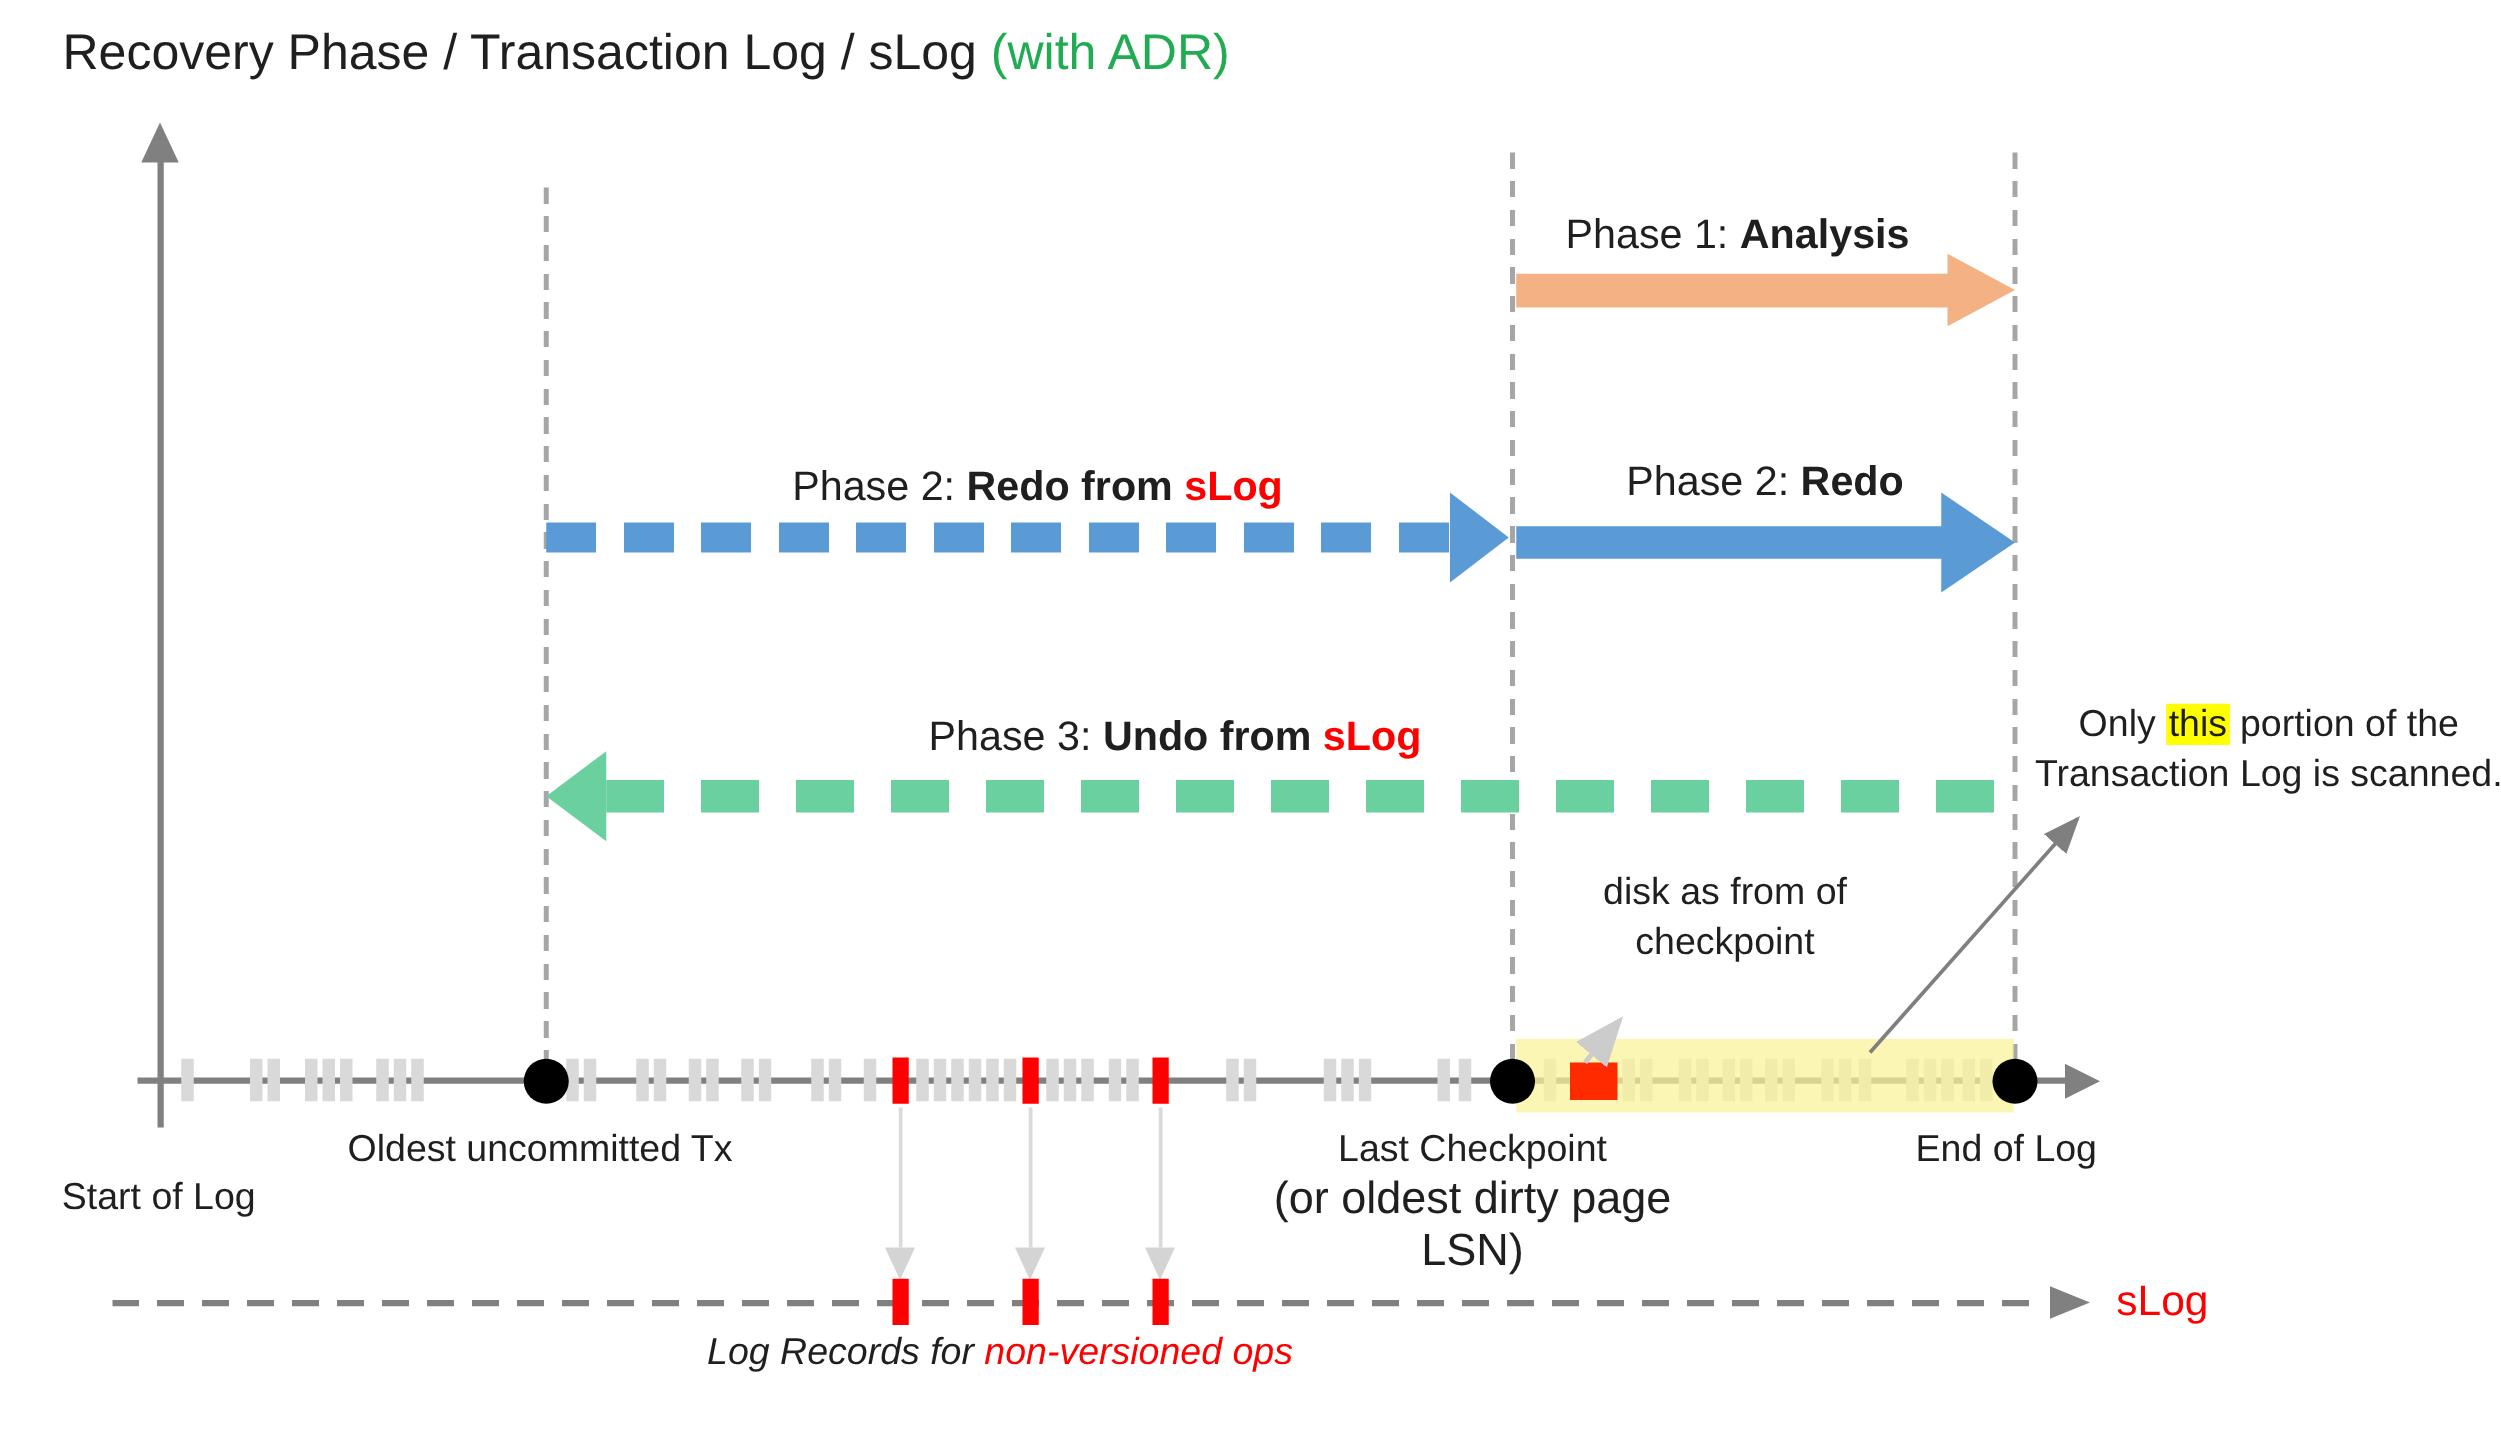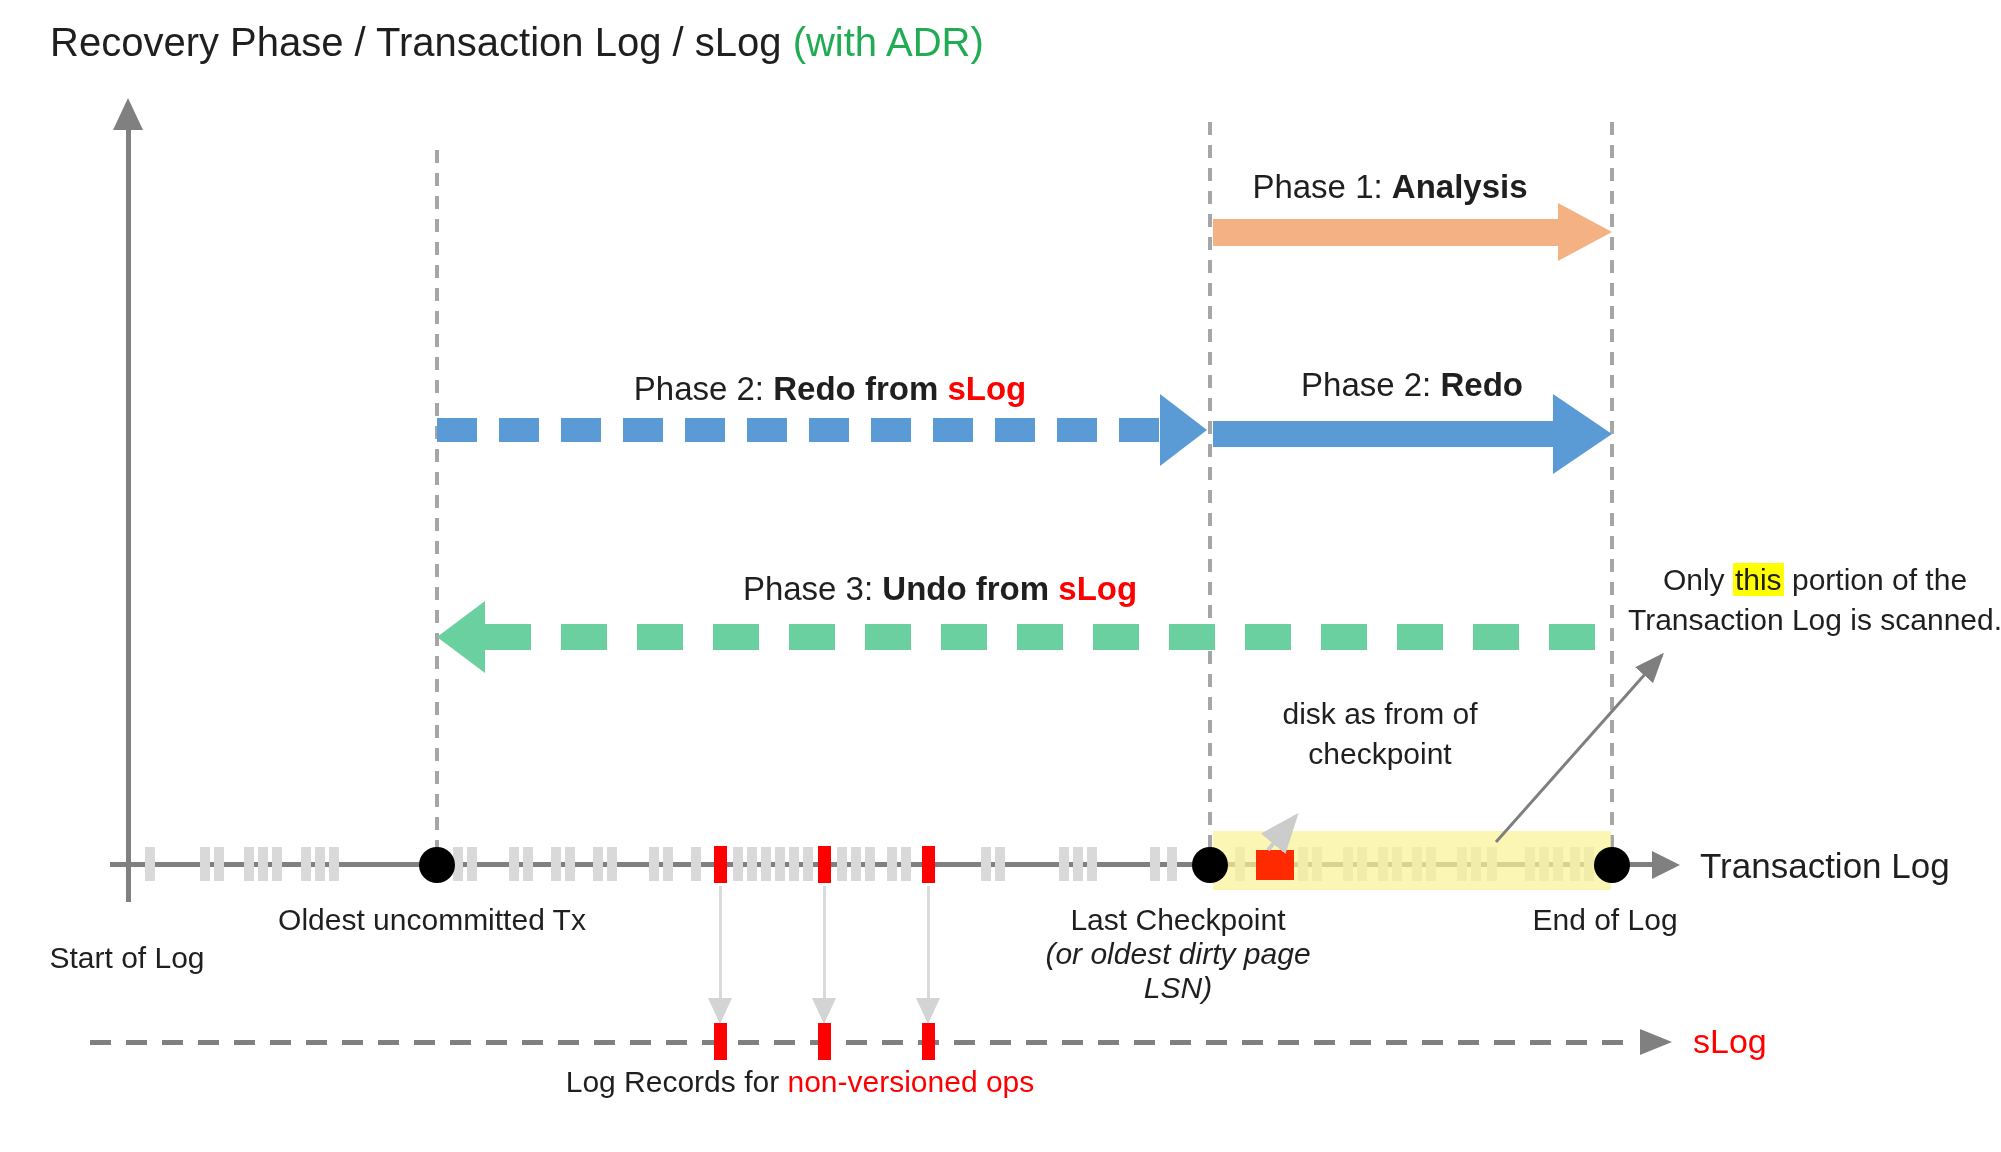--- a/index.html
+++ b/index.html
@@ -78,21 +78,21 @@
   
   .slog-line{position:absolute;left:90px;top:1040px;width:1545px;height:5px;z-index:1;
         background:repeating-linear-gradient(to right,#808080 0 21px,transparent 21px 36px);}
   .slog-head{position:absolute;left:1640px;top:1029px;width:0;height:0;z-index:1;
         border-top:13px solid transparent;border-bottom:13px solid transparent;
         border-left:32px solid #808080;}
 
   
   .marker-label{position:absolute;transform:translateX(-50%);font-size:30px;white-space:nowrap;
         text-align:center;z-index:5;}
-  .marker-sub{font-size:30px;font-style:italic;}
+  .marker-sub{font-size:36px;}
   .tlog-label{position:absolute;left:1700px;top:846px;font-size:35px;white-space:nowrap;z-index:5;}
   .slog-label{position:absolute;left:1693px;top:1022px;font-size:34px;color:#FF0000;white-space:nowrap;z-index:5;}
 
   .svg-overlay{position:absolute;left:0;top:0;z-index:4;pointer-events:none;}
 </style>
 </head>
 <body>
 
 <div class="canvas">
 
@@ -218,21 +218,20 @@
         <path d="M0,0 L10,4 L0,8 z" fill="#7F7F7F"></path>
       </marker>
       <marker id="ah-light" markerWidth="11" markerHeight="8" refX="9" refY="4" orient="auto" markerUnits="strokeWidth">
         <path d="M0,0 L10,4 L0,8 z" fill="#CCCCCC"></path>
       </marker>
     </defs>
     <line x1="1496" y1="842" x2="1662" y2="655" stroke="#7F7F7F" stroke-width="3" marker-end="url(#ah-dark)"></line>
     <line x1="1268" y1="850" x2="1296" y2="816" stroke="#CCCCCC" stroke-width="4" marker-end="url(#ah-light)"></line>
   </svg>
 
-  <div class="tlog-label">Transaction Log</div>
   <div class="marker-label" style="left:127px;top:941px;">Start of Log</div>
   <div class="marker-label" style="left:432px;top:903px;">
     <div>Oldest uncommitted Tx</div>
   </div>
   <div class="marker-label" style="left:1178px;top:903px;">
     <div>Last Checkpoint</div>
     <div class="marker-sub">(or oldest dirty page</div>
     <div class="marker-sub">LSN)</div>
   </div>
   <div class="marker-label" style="left:1605px;top:903px;">End of Log</div>
@@ -247,17 +246,17 @@
     </div>
   <div class="slog-line"></div>
   <div class="slog-head"></div>
   <div>
       <div class="slog-tick" style="left: 713.5px;"></div>
       <div class="slog-tick" style="left: 817.5px;"></div>
       <div class="slog-tick" style="left: 921.5px;"></div>
     </div>
   <div class="slog-label">sLog</div>
 
-  <div class="note" style="left:800px;top:1062px;">
+  <div class="note" style="left:800px;top:1062px;font-style:italic;">
     <div><span>Log Records for </span><span class="accent-red">non-versioned ops</span></div>
   </div>
 
 </div>
 
 </body></html>

